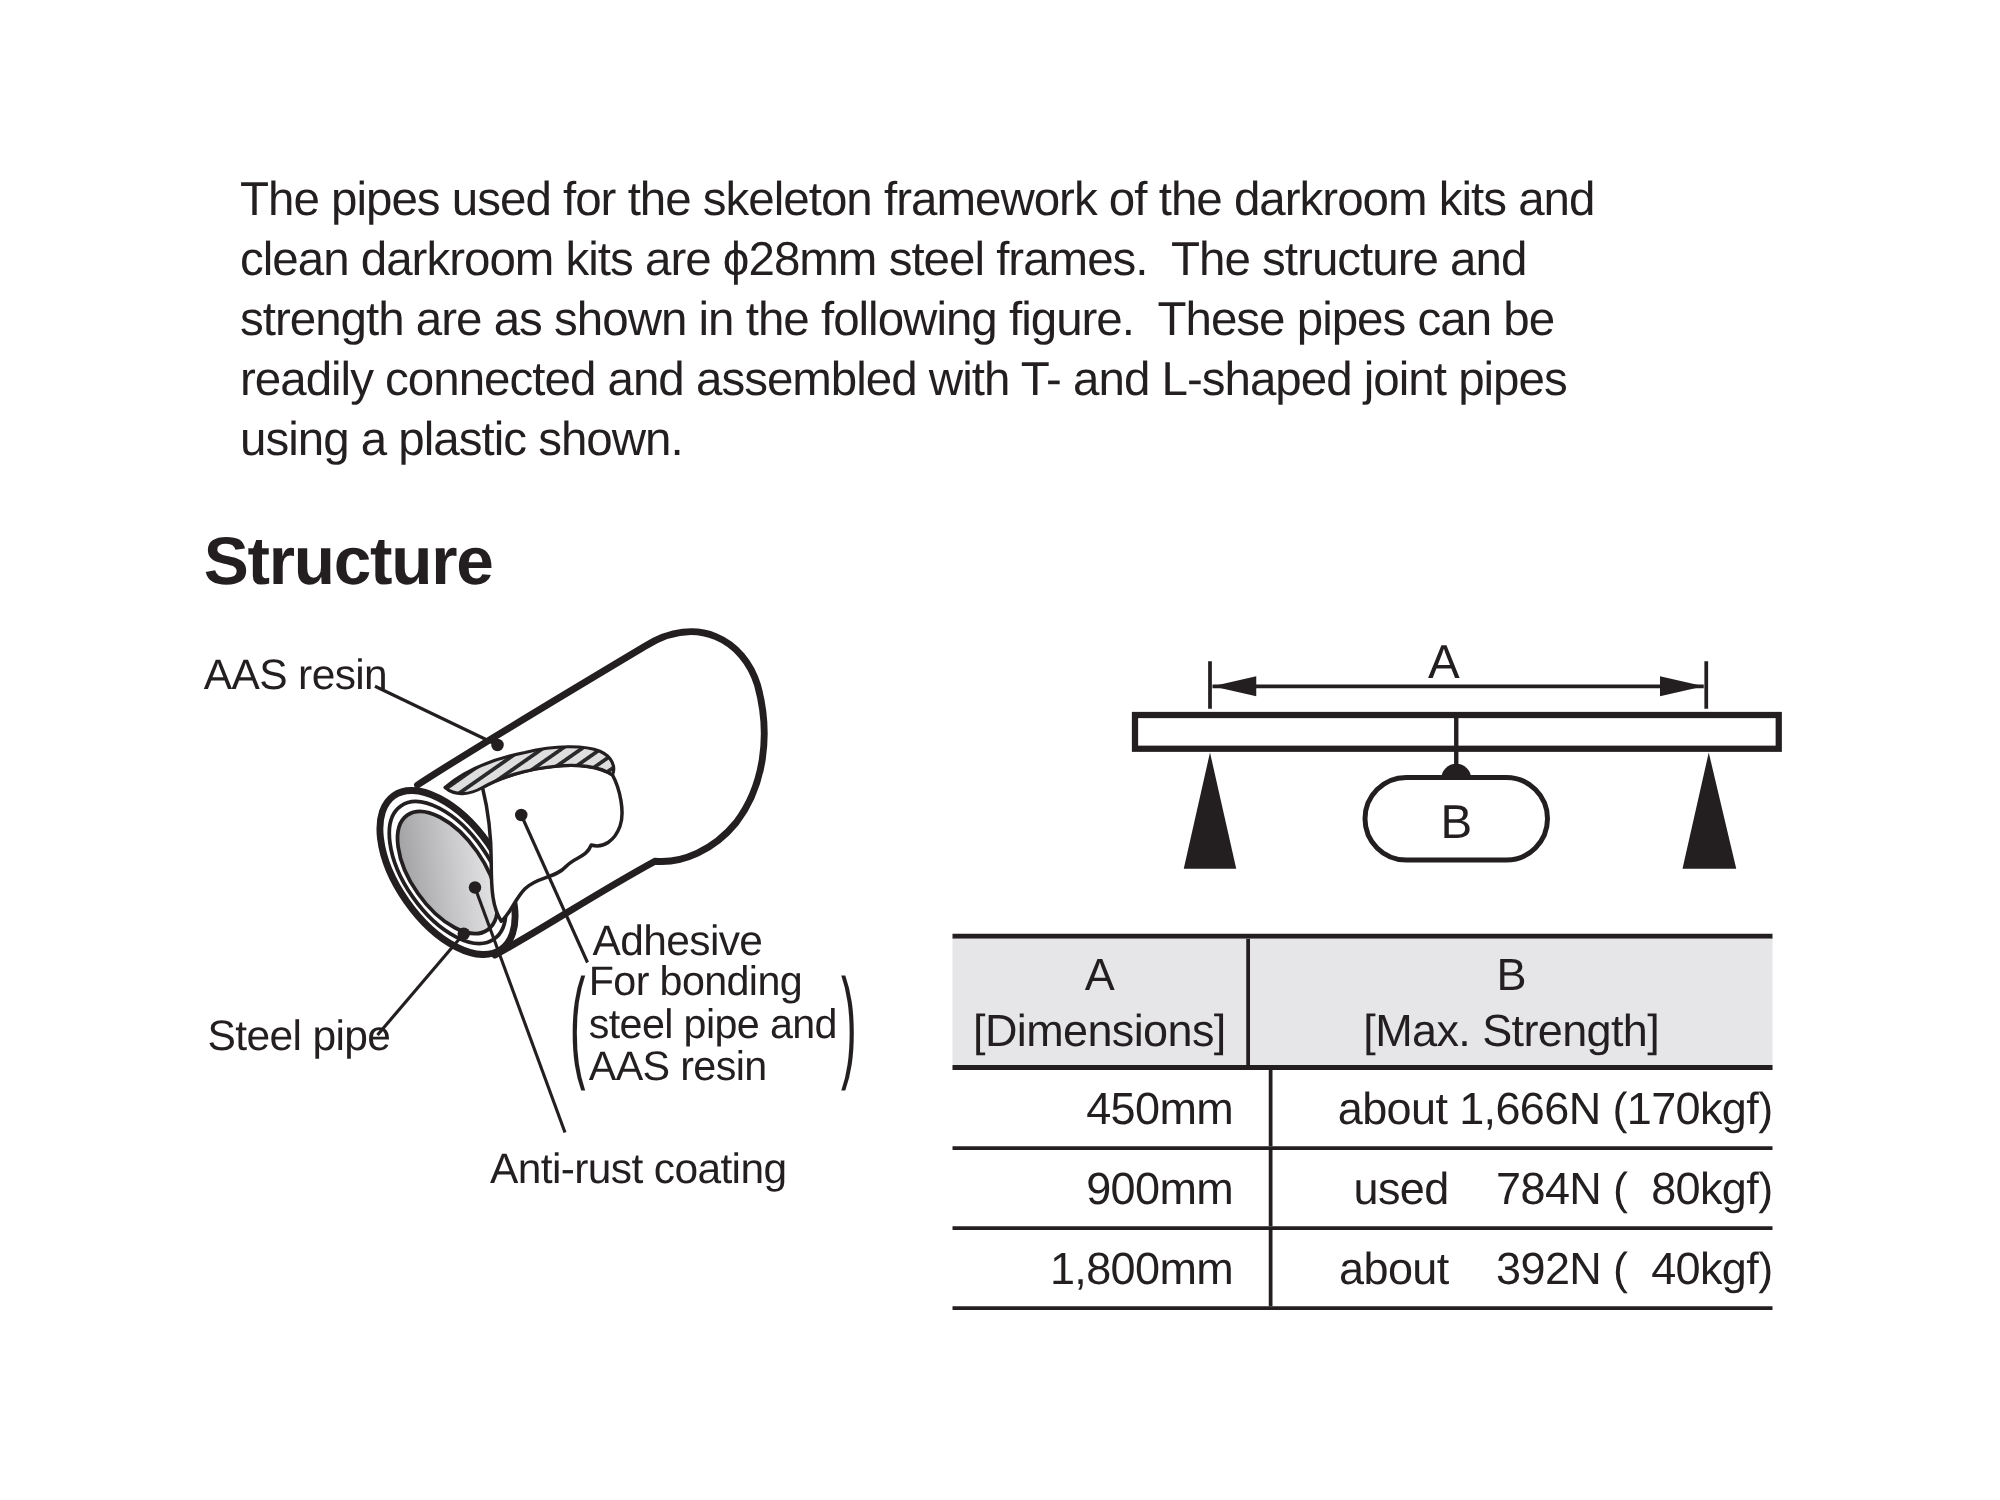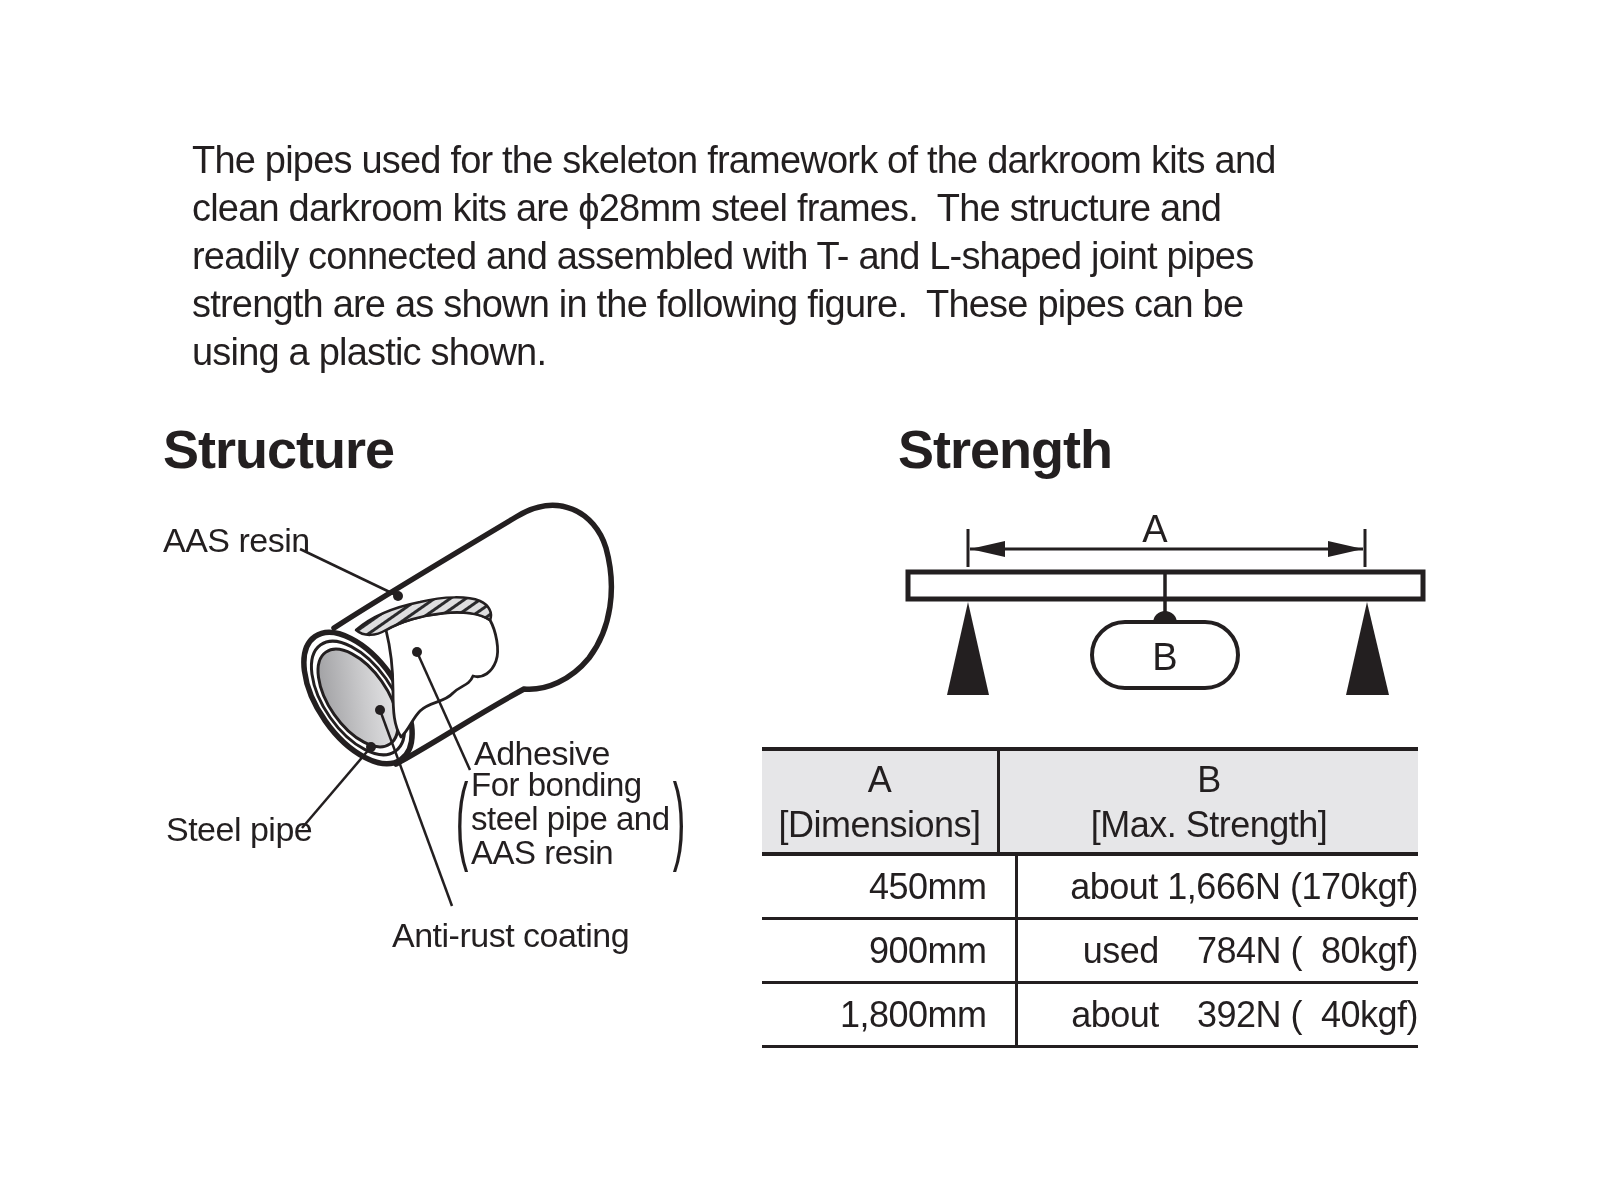--- a/index.html
+++ b/index.html
@@ -50,27 +50,26 @@
   svg text { font-family:"Liberation Sans", sans-serif; fill:#231f20; }
 </style>
 </head>
 <body>
 
 <div class="page">
 
   <div class="abs intro">
     <span>The pipes used for the skeleton framework of the darkroom kits and</span>
     <span>clean darkroom kits are ϕ28mm steel frames.  The structure and</span>
+    <span>strength are as shown in the following figure.  These pipes can be</span>
     <span>readily connected and assembled with T- and L-shaped joint pipes</span>
-    <span>strength are as shown in the following figure.  These pipes can be</span>
     <span>using a plastic shown.</span>
   </div>
 
   <div class="abs section-heading h-structure">Structure</div>
-  <div class="abs section-heading h-strength">Strength</div>
 
   <svg class="abs" style="left:140px; top:470px;" width="620" height="510" viewBox="140 470 620 510">
     <defs>
       <linearGradient id="pipeGrad" x1="0" y1="0" x2="1" y2="1">
         <stop offset="0" stop-color="#949497"></stop>
         <stop offset="0.55" stop-color="#c9c9cb"></stop>
         <stop offset="1" stop-color="#f0f0f1"></stop>
       </linearGradient>
       <pattern id="hatch" width="9" height="9" patternUnits="userSpaceOnUse" patternTransform="rotate(55)">
         <rect width="9" height="9" fill="#dededf"></rect>

